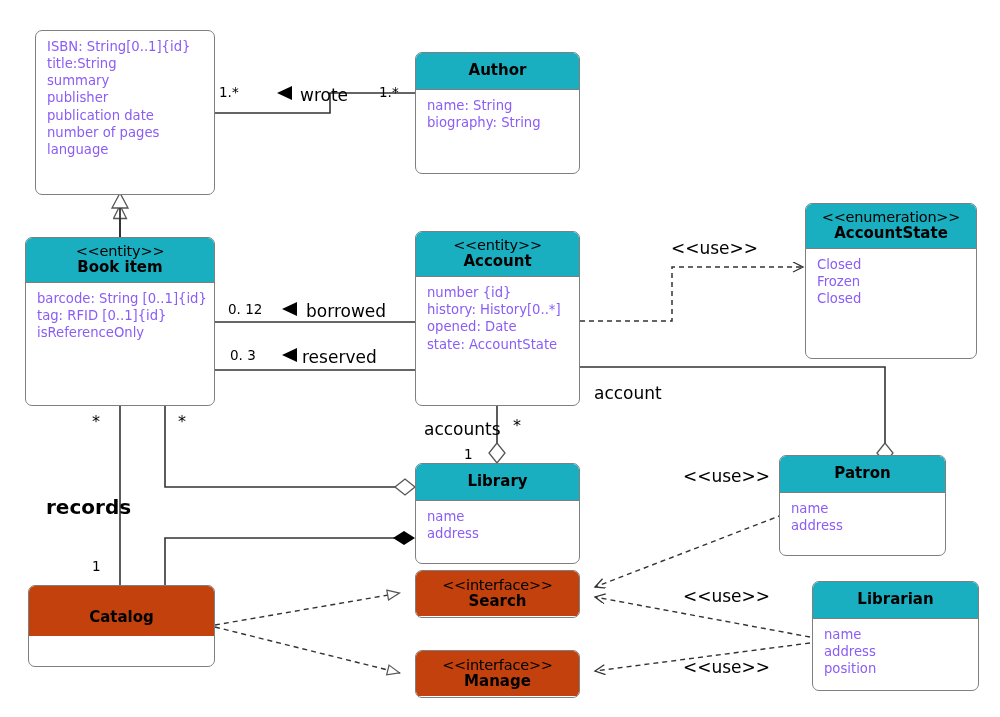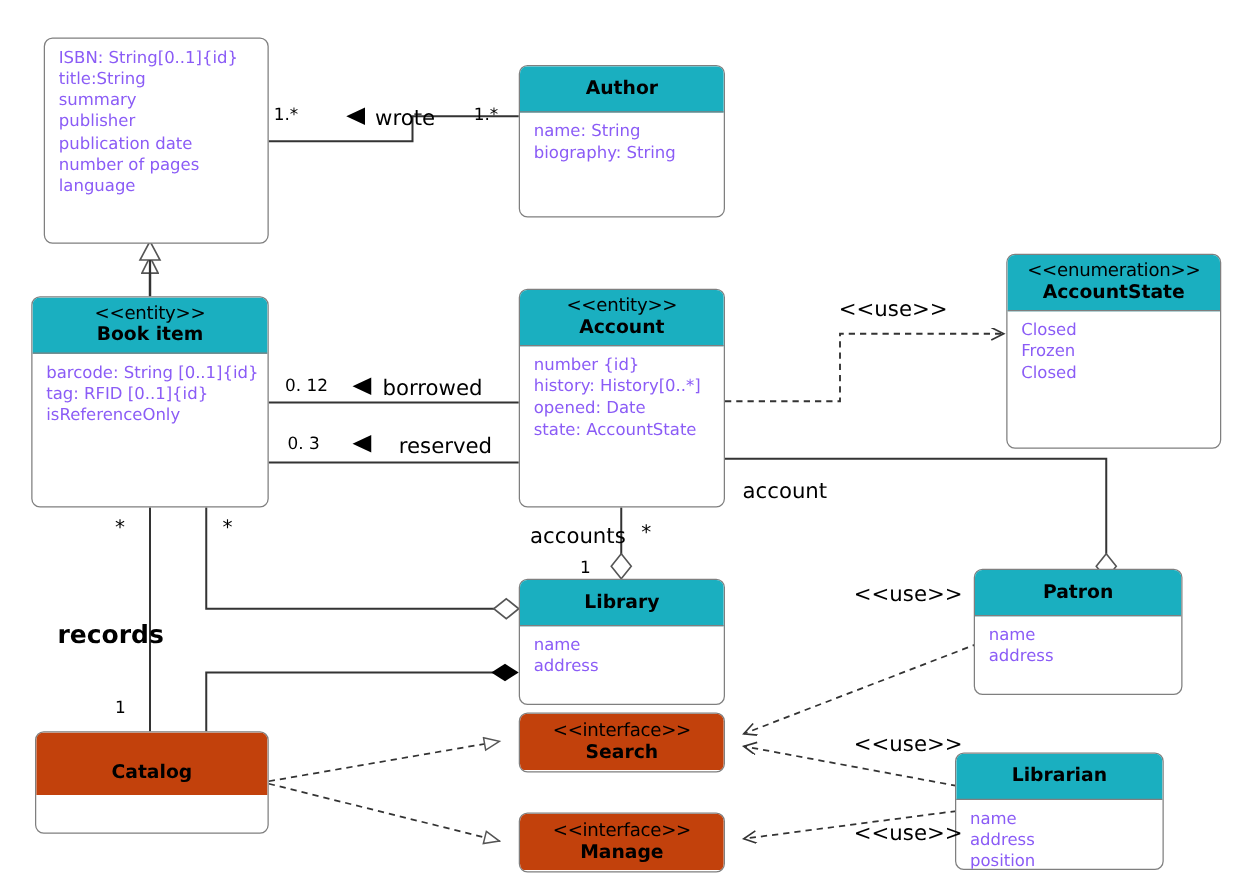--- a/index.html
+++ b/index.html
@@ -251,21 +251,21 @@
   <div class="uml-class" style="left:779px; top:455px; width:167px; height:101px;">
     <div class="uml-header plain">
       <span class="cname">Patron</span>
     </div>
     <div class="uml-body">
       <div class="attr">name</div>
       <div class="attr">address</div>
     </div>
   </div>
 
-  <div class="uml-class" style="left:764px; top:581px; width:167px; height:94px;margin-top:21px;">
+  <div class="uml-class" style="left:812px; top:581px; width:167px; height:110px;">
     <div class="uml-header plain">
       <span class="cname">Librarian</span>
     </div>
     <div class="uml-body">
       <div class="attr">name</div>
       <div class="attr">address</div>
       <div class="attr">position</div>
     </div>
   </div>
 
@@ -294,21 +294,21 @@
   <div class="edge-label" style="left:300px; top:85px;">wrote</div>
 
   <div class="edge-label mult" style="left:379px; top:84px;">1.*</div>
 
   <div class="edge-label mult" style="left:228px; top:301px;">0. 12</div>
 
   <div class="edge-label" style="left:306px; top:301px;">borrowed</div>
 
   <div class="edge-label mult" style="left:230px; top:347px;">0. 3</div>
 
-  <div class="edge-label" style="left:319px; top:347px;text-align:right;">reserved</div>
+  <div class="edge-label" style="left:302px; top:347px;text-align:right;">reserved</div>
 
   <div class="edge-label" style="left:671px; top:238px;">&lt;&lt;use&gt;&gt;</div>
 
   <div class="edge-label" style="left:424px; top:419px;">accounts</div>
 
   <div class="edge-label star" style="left:513px; top:418px;">*</div>
 
   <div class="edge-label mult" style="left:464px; top:446px;">1</div>
 
   <div class="edge-label" style="left:594px; top:383px;">account</div>

